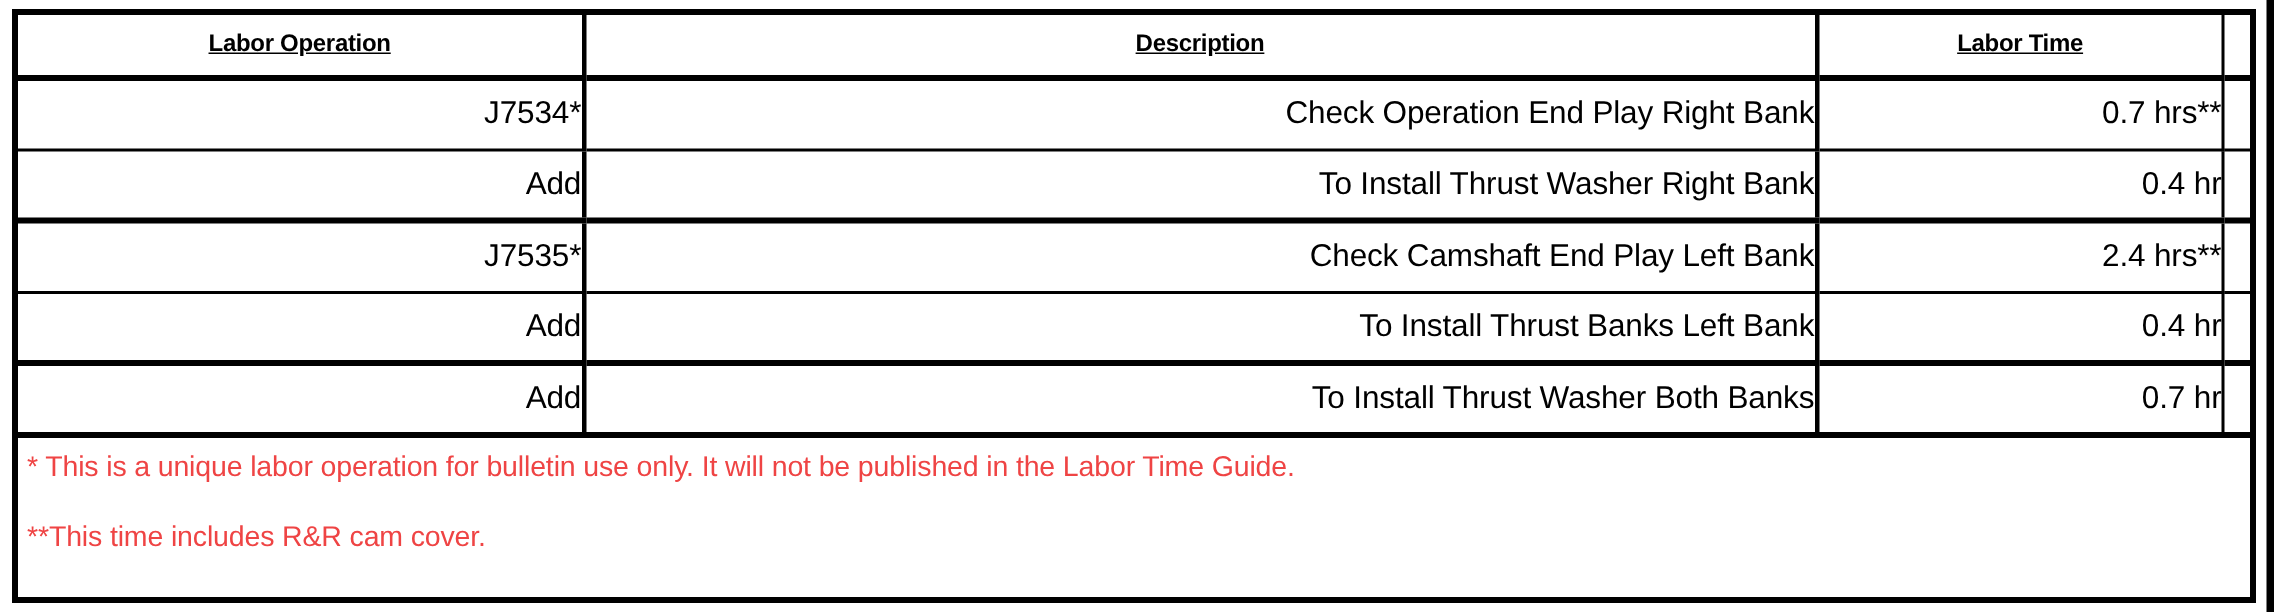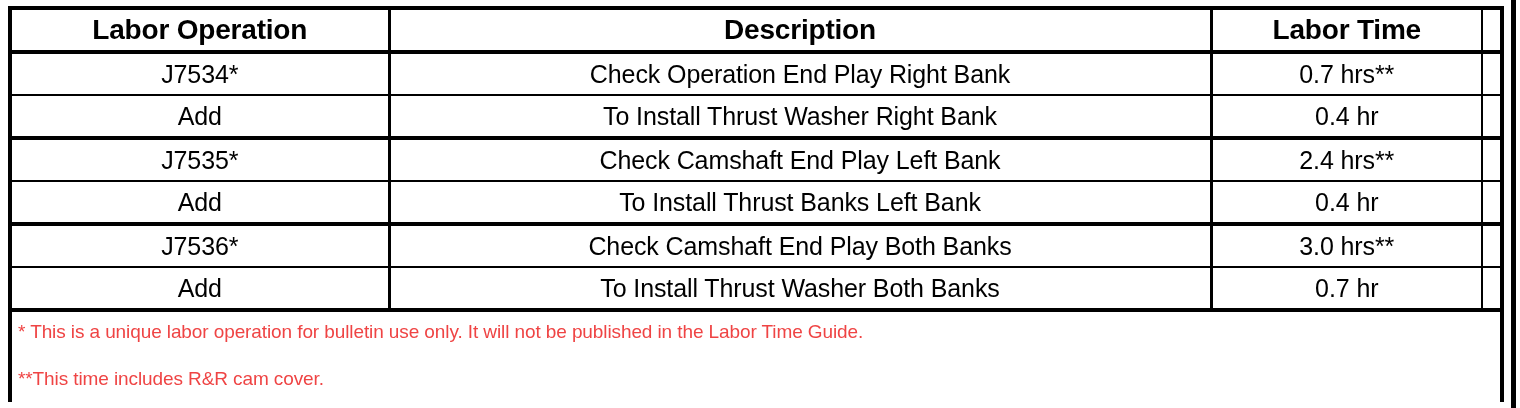--- a/index.html
+++ b/index.html
@@ -51,34 +51,36 @@
   col.c-desc { width: 822px; }
   col.c-time { width: 271px; }
   col.c-pad  { width: 18px; }
 
   
   .vsep-thin  { border-right: 3px solid #000000; }
   .vsep-hair  { border-right: 2px solid #000000; margin-left: 12px; }
 
   
   tr.header-row th {
-    font-size: 28px;
+    font-size: 16px;
     font-weight: bold;
     height: 42px;
     letter-spacing: -0.2px;
+    text-decoration: underline;
   }
   tr.header-row th.hdr-cell { border-bottom: 4px solid #000000; }
   tr.header-row th.pad-cell { border-bottom: 4px solid #000000; }
 
   
   tr.data-row td {
-    font-size: 25px;
+    font-size: 21px;
     font-weight: normal;
     height: 43px;
     letter-spacing: -0.1px;
+    text-align: right;
   }
   tr.sep-thin td  { border-bottom: 2px solid #000000; }
   tr.sep-thick td { border-bottom: 4px solid #000000; }
 
   
   tr.footnote-row td {
     border-top: 4px solid #000000;
     text-align: left;
     vertical-align: top;
     padding: 9px 0 0 6px;
@@ -148,26 +150,20 @@
           <td></td>
         </tr>
 
         <tr class="data-row sep-thick">
           <td class="vsep-thin">Add</td>
           <td class="vsep-thin">To Install Thrust Banks Left Bank</td>
           <td class="vsep-hair">0.4 hr</td>
           <td></td>
         </tr>
 
-        <tr class="data-row sep-thin">
-          <td class="vsep-thin">J7536*</td>
-          <td class="vsep-thin">Check Camshaft End Play Both Banks</td>
-          <td class="vsep-hair">3.0 hrs**</td>
-          <td></td>
-        </tr>
 
         <tr class="data-row">
           <td class="vsep-thin">Add</td>
           <td class="vsep-thin">To Install Thrust Washer Both Banks</td>
           <td class="vsep-hair">0.7 hr</td>
           <td></td>
         </tr>
 
         <tr class="footnote-row">
           <td colspan="4">

